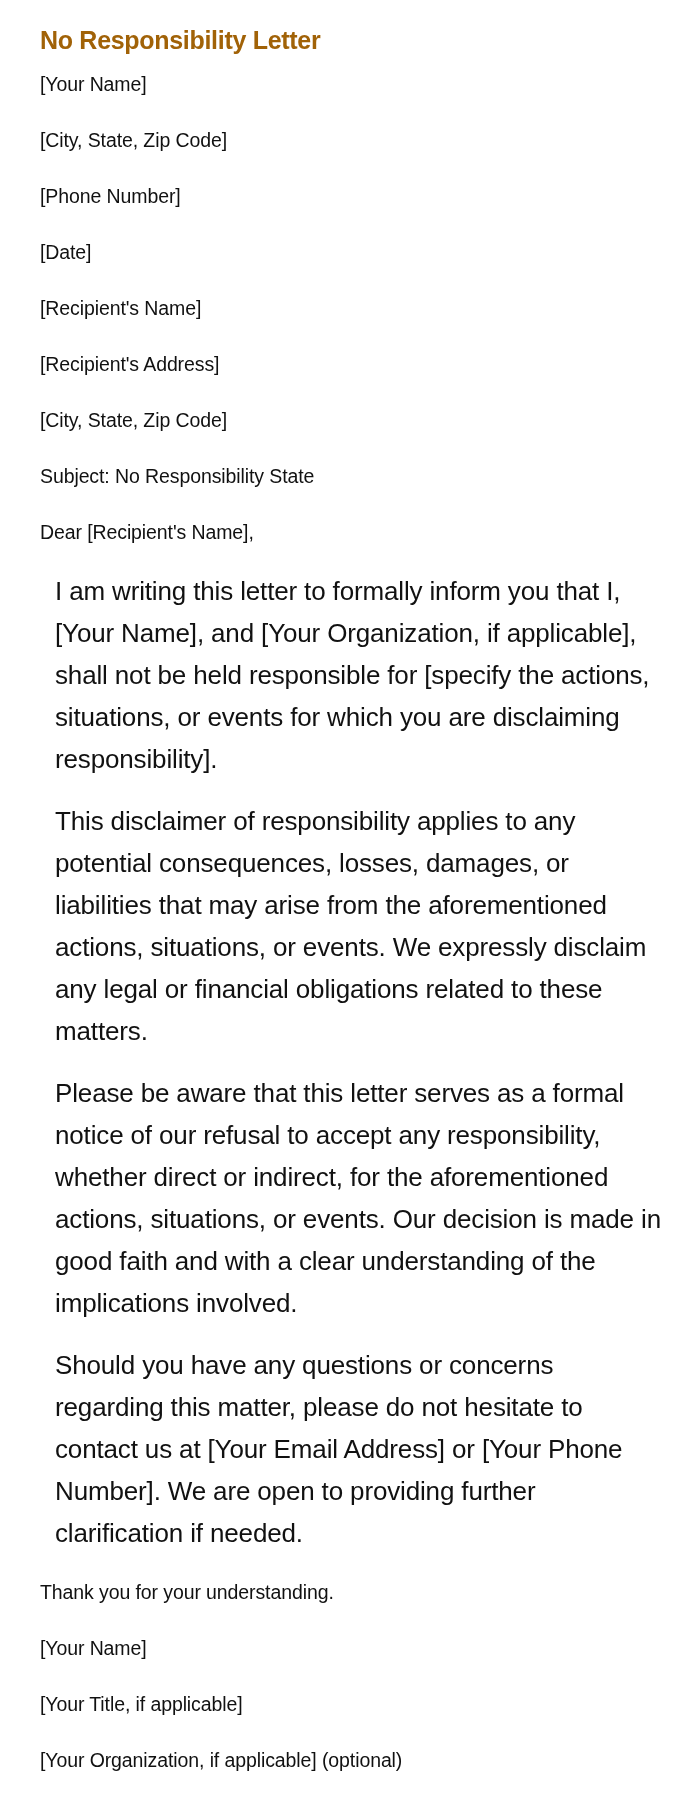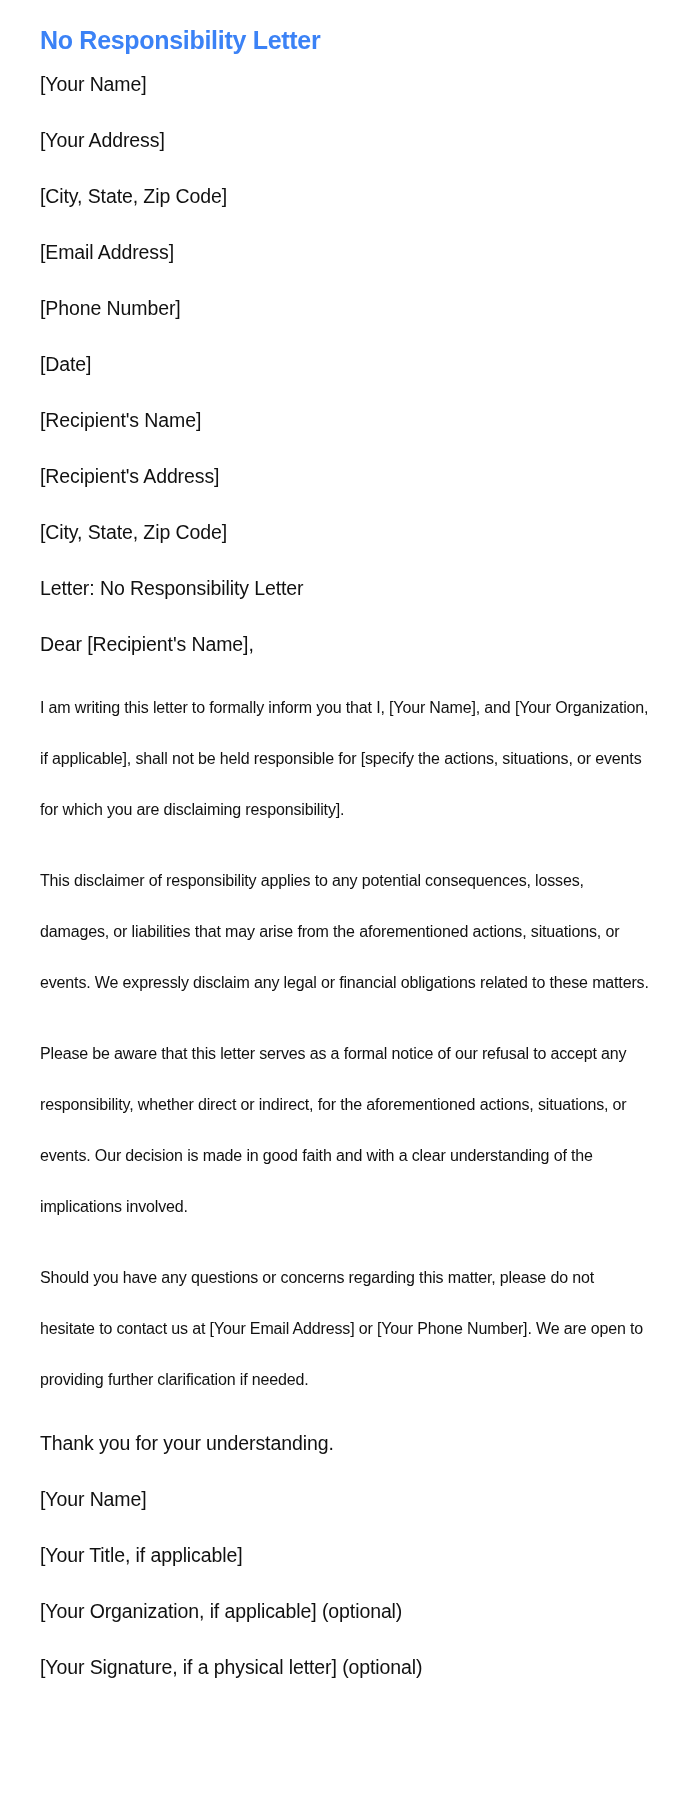--- a/index.html
+++ b/index.html
@@ -20,59 +20,57 @@
       box-sizing: border-box;
       width: 700px;
     }
     .title {
       font-family: "Liberation Sans", sans-serif;
       font-weight: bold;
       font-size: 25px;
       line-height: 32px;
       margin: 0 0 10px 0;
       letter-spacing: -0.3px;
-      color: #3b82f6;
+      color: #a16207;
     }
     .line {
       font-size: 19.5px;
       line-height: 36px;
       margin: 9px 0 20px 0;
       letter-spacing: -0.1px;
     }
     .para {
-      font-size: 16px;
-      line-height: 51px;
-      margin: 0 0 20px 0;
+      font-size: 26px;
+      line-height: 42px;
+      margin: 0 0 20px 15px;
       width: 610px;
       letter-spacing: -0.15px;
     }
   </style>
 </head>
 <body>
 
 <div class="page">
   <h1 class="title">No Responsibility Letter</h1>
 
   <div>
     <p class="line">[Your Name]</p>
-    <p class="line">[Your Address]</p>
     <p class="line">[City, State, Zip Code]</p>
-    <p class="line">[Email Address]</p>
     <p class="line">[Phone Number]</p>
   </div>
 
   <p class="line">[Date]</p>
 
   <div>
     <p class="line">[Recipient's Name]</p>
     <p class="line">[Recipient's Address]</p>
     <p class="line">[City, State, Zip Code]</p>
   </div>
 
-  <p class="line">Letter: No Responsibility Letter</p>
+  <p class="line">Subject: No Responsibility State</p>
   <p class="line">Dear [Recipient's Name],</p>
 
   <div>
     <p class="para">I am writing this letter to formally inform you that I, [Your Name], and [Your Organization, if applicable], shall not be held responsible for [specify the actions, situations, or events for which you are disclaiming responsibility].</p>
     <p class="para">This disclaimer of responsibility applies to any potential consequences, losses, damages, or liabilities that may arise from the aforementioned actions, situations, or events. We expressly disclaim any legal or financial obligations related to these matters.</p>
     <p class="para">Please be aware that this letter serves as a formal notice of our refusal to accept any responsibility, whether direct or indirect, for the aforementioned actions, situations, or events. Our decision is made in good faith and with a clear understanding of the implications involved.</p>
     <p class="para">Should you have any questions or concerns regarding this matter, please do not hesitate to contact us at [Your Email Address] or [Your Phone Number]. We are open to providing further clarification if needed.</p>
   </div>
 
   <p class="line">Thank you for your understanding.</p>

